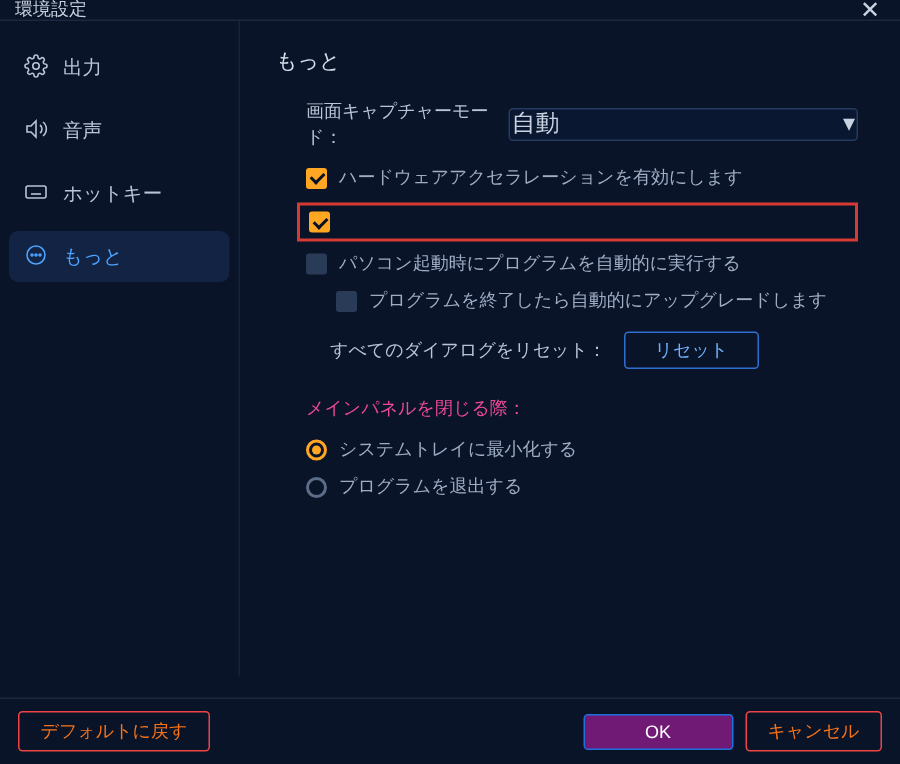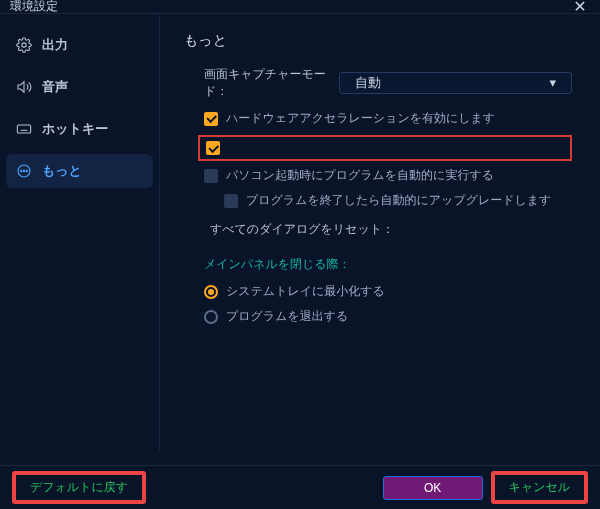--- a/index.html
+++ b/index.html
@@ -30,29 +30,28 @@
     display: flex;
     height: calc(509px - 28px - 44px);
   }
   .sidebar {
     width: 160px;
     padding: 14px 6px;
     border-right: 1px solid #14233d;
   }
   .sidebar-item {
     display: flex;
-    align-items: center;
+    align-items: flex-start;
     gap: 10px;
     padding: 8px 10px;
     border-radius: 6px;
     margin-bottom: 8px;
     color: #b8c5d6;
     cursor: pointer;
     font-size: 13px;
-    font-weight: bold;
   }
   .sidebar-item.selected {
     background: #122343;
     color: #4da3ff;
   }
   .sidebar-item.selected .side-icon svg { stroke: #4da3ff; fill: none;}
   .side-icon { width: 16px; height: 16px; display:flex; align-items:center;}
   .side-icon svg { stroke: #b8c5d6; fill: none; stroke-width: 1.6; }
   .main {
     flex: 1;
@@ -67,23 +66,23 @@
     flex: 1;
     position: relative;
   }
   .select {
     width: 100%;
     border: 1px solid #243a5e;
     background: #0a1730;
     color: #c8d2e0;
     height: 22px;
     line-height: 20px;
-    padding: 0 15px;
+    padding: 0 1px;
     border-radius: 3px;
-    font-size: 13px;
+    font-size: 16px;
     display: flex;
     justify-content: space-between;
     align-items: center;
   }
   .select .caret { color:#c8d2e0; }
   .check-line, .radio-line {
     display: flex;
     align-items: center;
     gap: 8px;
     margin-bottom: 8px;
@@ -108,33 +107,33 @@
     transform: rotate(45deg) translateY(-1px);
   }
   .highlight-box {
     border: 2px solid #d63a32;
     padding: 4px 6px;
     margin: 2px 0 6px -6px;
     display: flex;
     align-items: center;
     gap: 8px;
   }
-  .reset-row { display:flex; align-items:center; gap: 12px; margin: 12px 6px 18px; }
+  .reset-row { display:flex; align-items:center; gap: 12px; margin: 12px 16px 18px; }
   .btn-outline {
     border: 1px solid #2e6fce;
     color: #6fb1ff;
     background: transparent;
     padding: 3px 18px;
     border-radius: 3px;
     font-size: 12px;
     cursor: pointer;
     min-width: 90px;
     text-align:center;
   }
-  .section-label { color:#14b8a6; margin-bottom: 10px; font-size:12px;}
+  .section-label { color:#ec4899; margin-bottom: 10px; font-size:12px;}
   .radio {
     width: 14px; height: 14px; border-radius: 50%;
     border: 2px solid #ffa722;
     display:inline-flex; align-items:center; justify-content:center;
     flex:none;
   }
   .radio.unselected { border-color: #5a6c88; }
   .radio.selected::after {
     content:""; width:6px; height:6px; border-radius:50%; background:#ffa722;
   }
@@ -143,23 +142,23 @@
     bottom: 0; left: 0; right: 0;
     height: 44px;
     border-top: 1px solid #1a2940;
     display: flex;
     align-items: center;
     padding: 0 12px;
     gap: 8px;
   }
   .footer-spacer { flex: 1; }
   .btn-footer {
-    border: 4px solid #ef4444;
+    border: 1px solid #ef4444;
     background: transparent;
-    color: #22c55e;
+    color: #f97316;
     padding: 4px 14px;
     border-radius: 3px;
     font-size: 12px;
     cursor: pointer;
     min-width: 88px;
     text-align: center;
   }
   .btn-primary {
     background: #701a75;
     border: 1px solid #1f6fdc;
@@ -250,20 +249,21 @@
         <span>パソコン起動時にプログラムを自動的に実行する</span>
       </div>
 
       <div class="check-line indent">
         <span class="checkbox unchecked"></span>
         <span>プログラムを終了したら自動的にアップグレードします</span>
       </div>
 
       <div class="reset-row">
         <span>すべてのダイアログをリセット：</span>
+        <span class="btn-outline">リセット</span>
       </div>
 
       <div class="section-label">メインパネルを閉じる際：</div>
 
       <div class="radio-line">
         <span class="radio selected"></span>
         <span>システムトレイに最小化する</span>
       </div>
       <div class="radio-line">
         <span class="radio unselected"></span>

